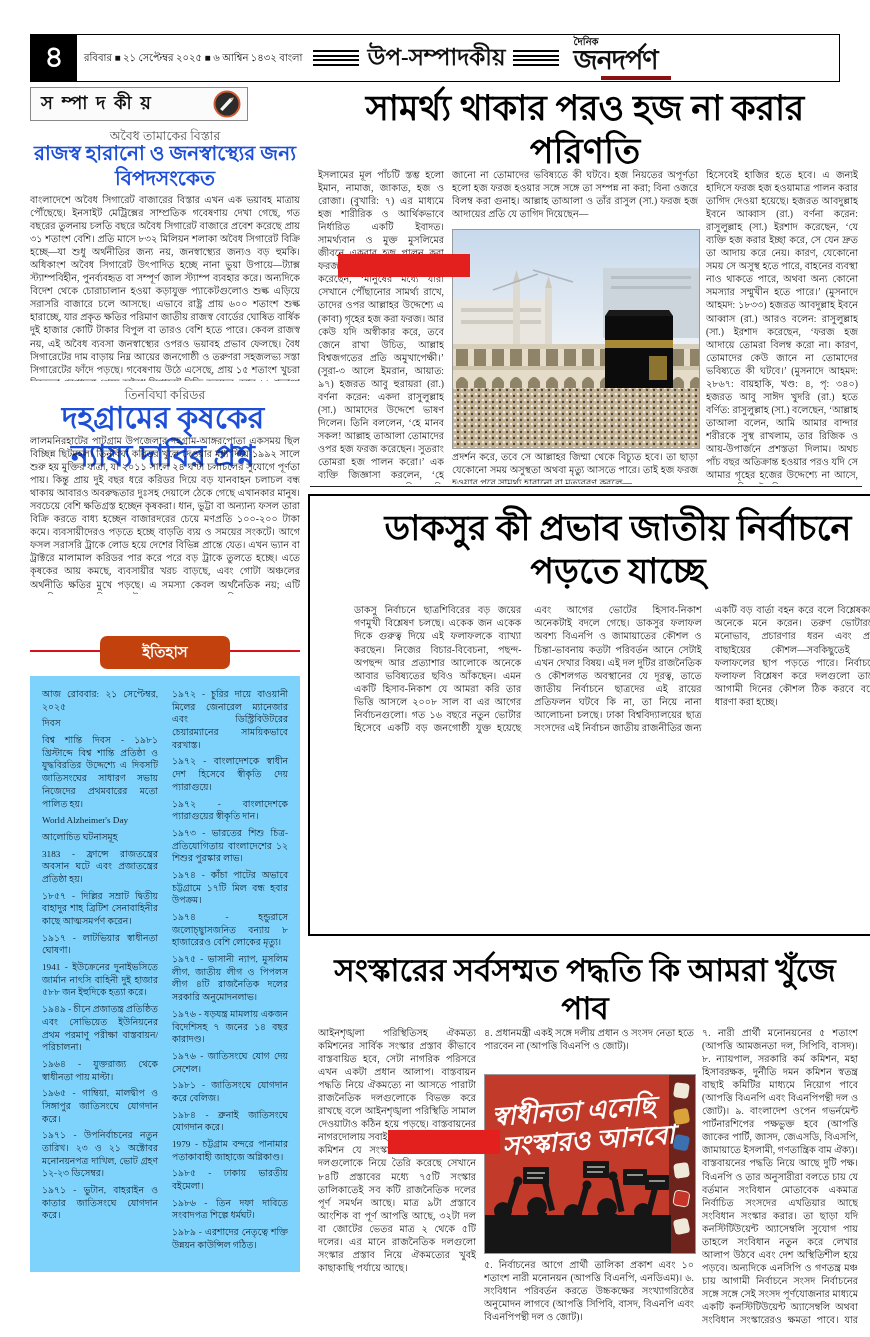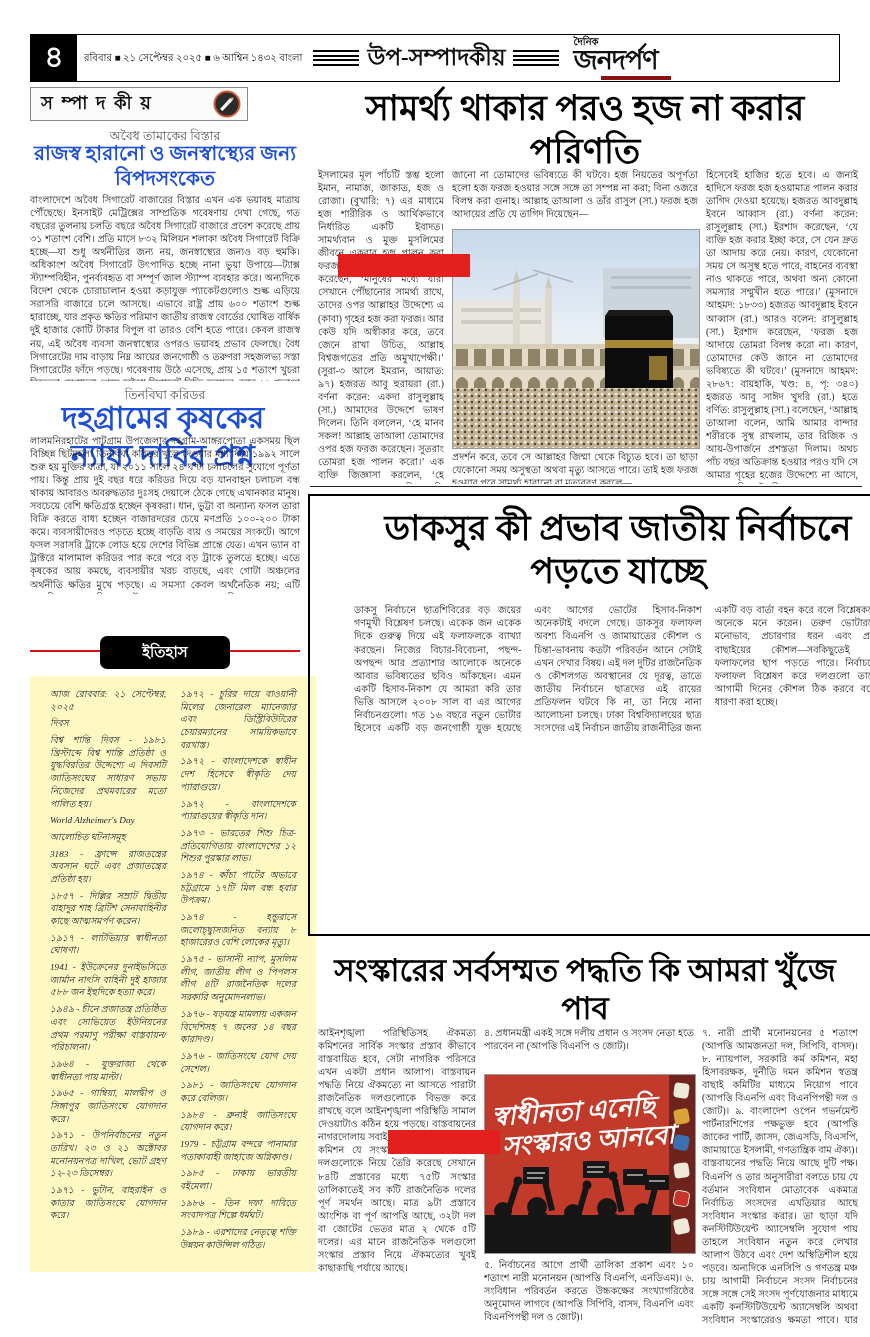--- a/index.html
+++ b/index.html
@@ -18,24 +18,24 @@
   .logo .pre{font-size:10px;font-weight:bold;}
   .logo .nm{font-size:27px;font-weight:800;letter-spacing:-1px;}
   .logo .tag{width:70px;height:4px;background:#8a1212;margin-top:2px;margin-left:28px;}
   
   .masthead{border:1px solid #888;background:#fbfbfb;display:flex;align-items:center;justify-content:space-between;
             padding:0 6px 0 10px;}
   .masthead .t{font-size:18px;font-weight:bold;letter-spacing:2px;}
   .kicker{text-align:center;color:#555;font-size:12.5px;}
   .hl{font-weight:bold;text-align:center;color:#1d4ed8;line-height:1.25;}
   .just{text-align:justify;font-size:9.6px;line-height:1.36;color:#1a1a1a;overflow:hidden;}
-  .badge{background:#000000;color:#fff;font-weight:bold;font-size:15px;text-align:center;
+  .badge{background:#c2410c;color:#fff;font-weight:bold;font-size:15px;text-align:center;
          border-radius:7px;padding:4px 0;}
   .redline{background:#d6131a;height:2px;}
-  .histbox{background:#fef9c3;padding:12px 20px;overflow:hidden;font-style:italic;}
+  .histbox{background:#7dd3fc;padding:12px 12px;overflow:hidden;}
   .histcols{column-count:2;column-gap:14px;height:100%;}
   .hitem{font-size:9.2px;line-height:1.38;color:#17212b;text-align:justify;margin-bottom:4px;
          break-inside:avoid-column;}
   
   .bighl{font-weight:bold;text-align:center;line-height:1.22;color:#000;}
   .rule{background:#222;height:1px;}
   .daksubox{border:2px solid #000;padding-left:32px;}
   .cols3{column-count:3;column-gap:13px;overflow:hidden;}
   .redact{background:#e3201d;z-index:6;}
   .photo-frame{border:1px solid #999;overflow:hidden;}

